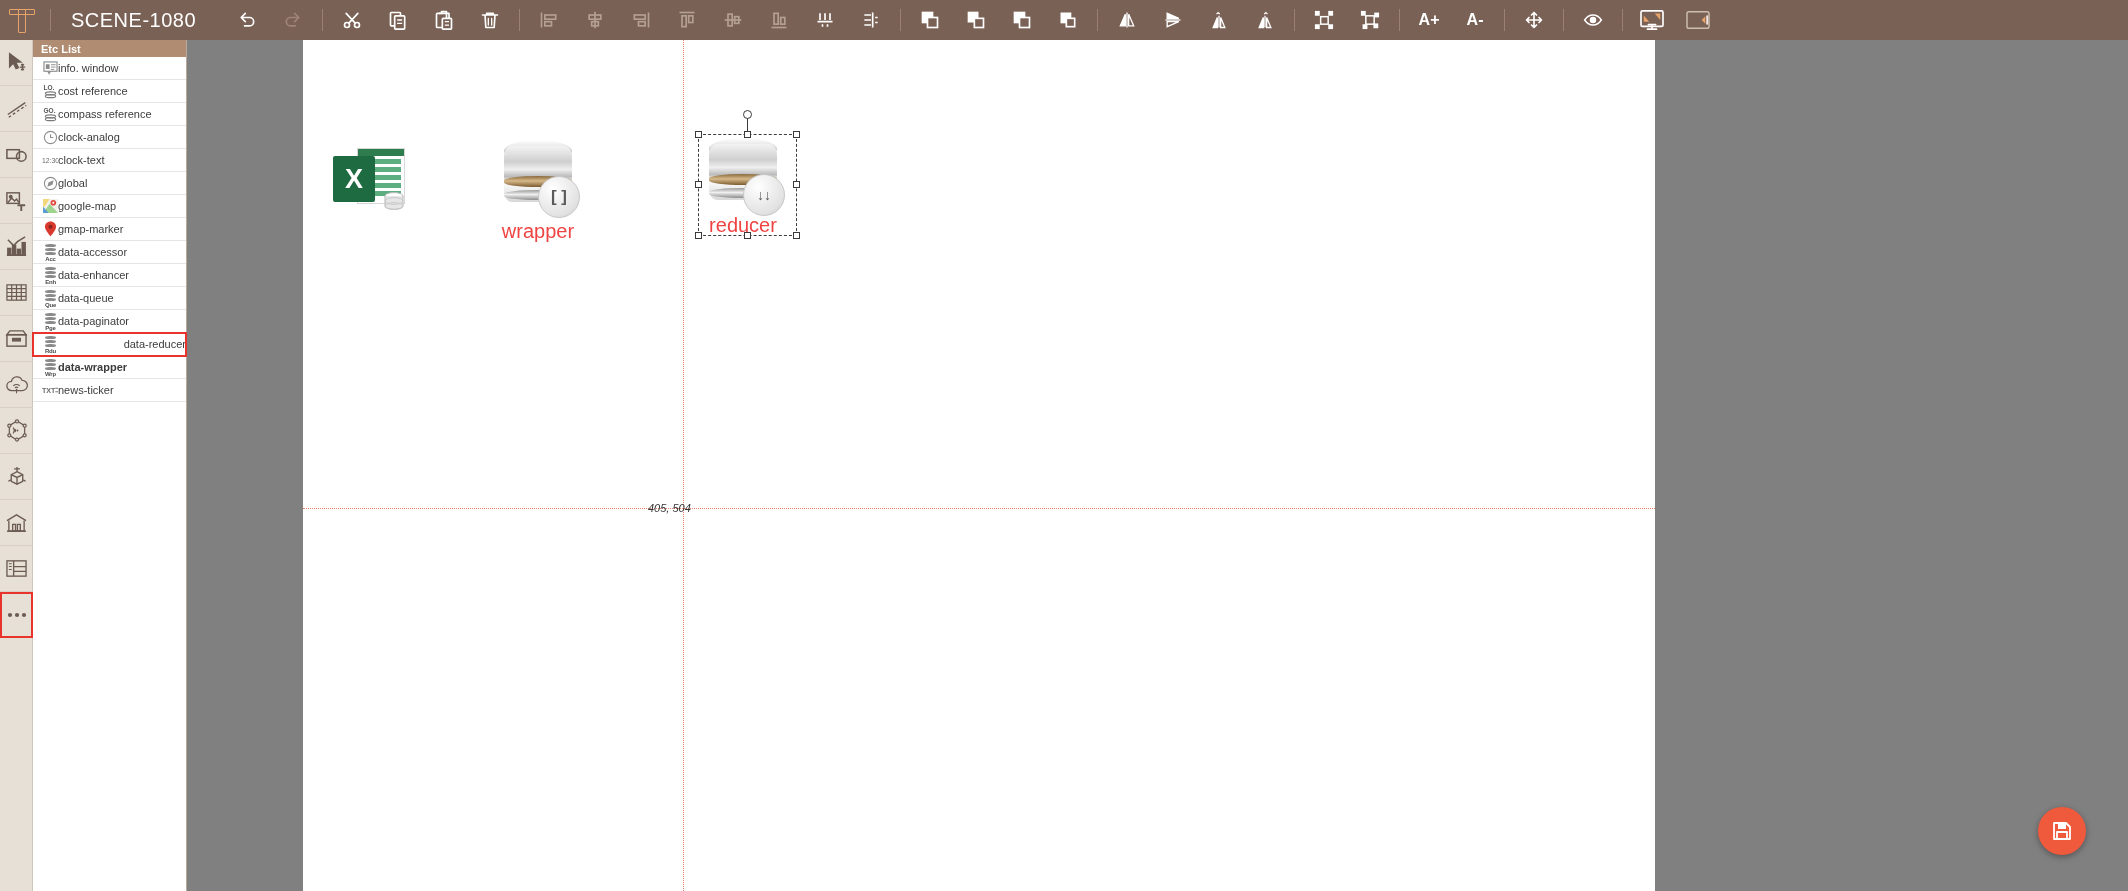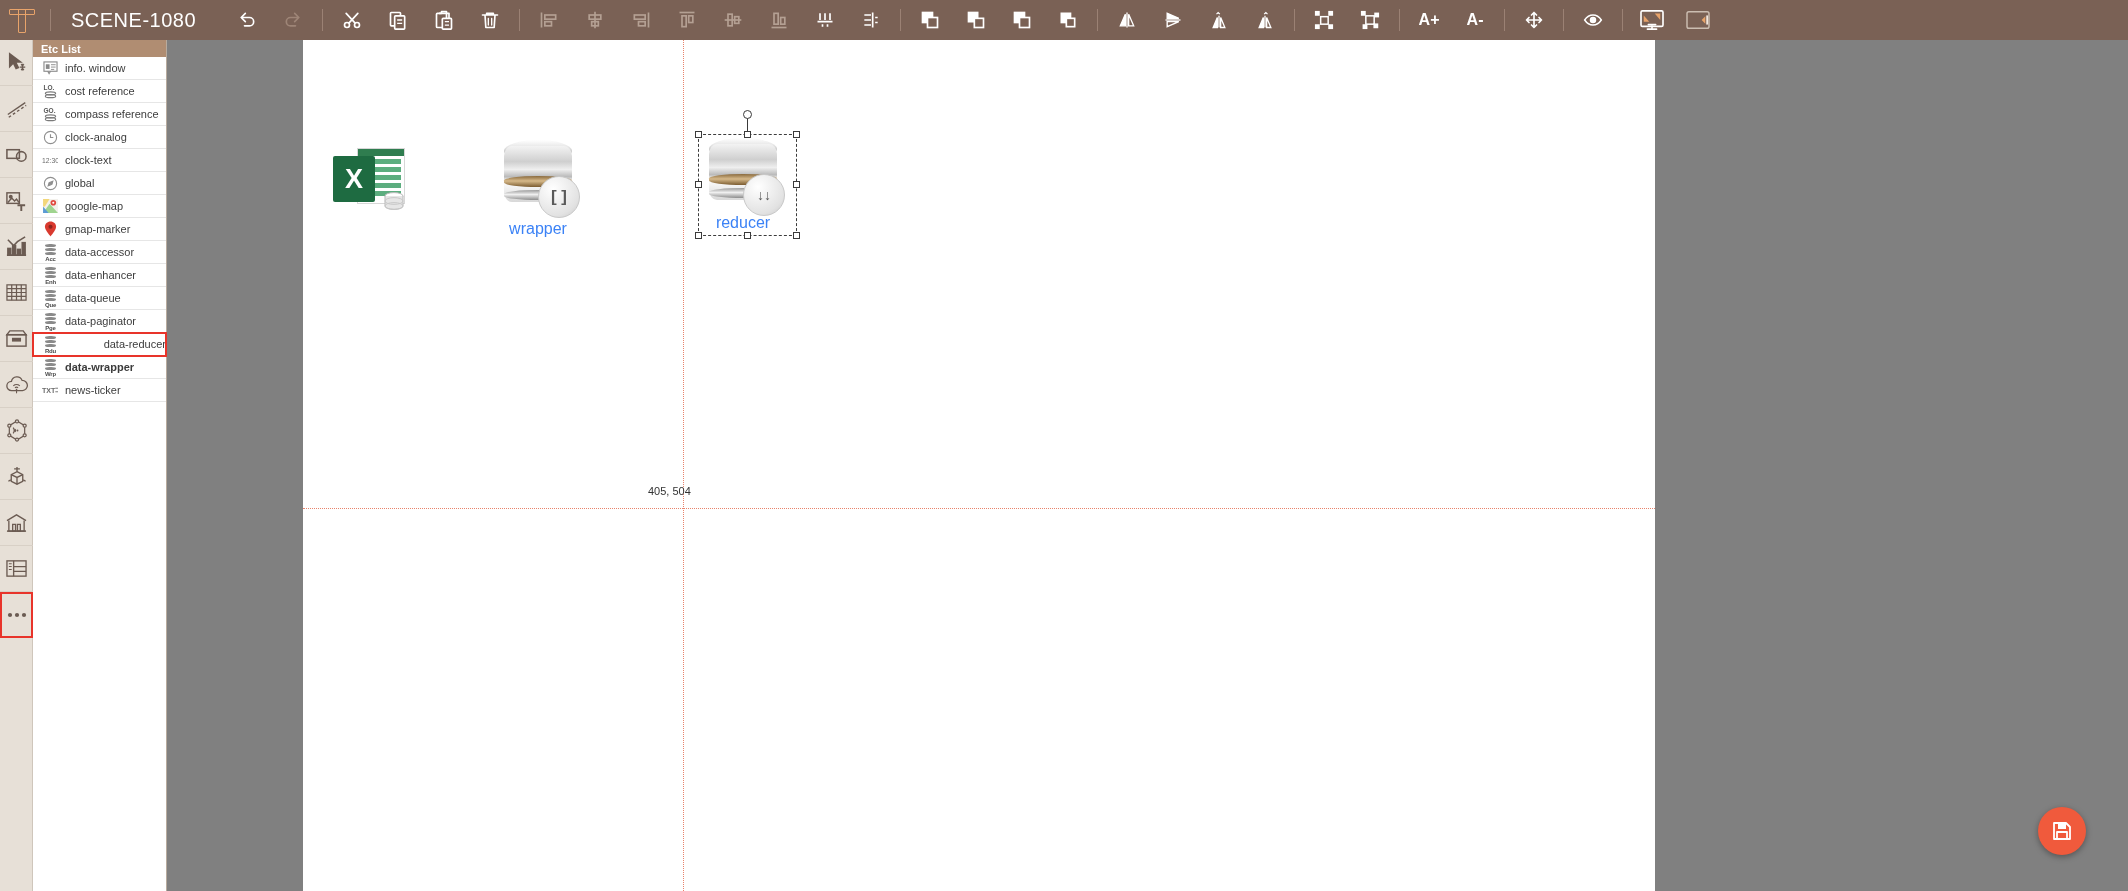--- a/index.html
+++ b/index.html
@@ -41,29 +41,29 @@
   }
   .rail-item{
     height:46px;width:33px;display:flex;align-items:center;justify-content:center;
     border-bottom:1px solid #d8d0c6;box-sizing:border-box;color:#6b5b52;position:relative;
   }
   .rail-item.active-red{outline:2px solid #e8342a;outline-offset:-2px;}
   .rail-item svg{display:block;}
 
   
   .panel{
-    position:absolute;left:33px;top:40px;width:134px;height:851px;
+    position:absolute;left:33px;top:40px;width:154px;height:851px;
     background:#ffffff;border-right:1px solid #b8ab9e;box-sizing:border-box;
   }
   .panel-header{
     height:17px;background:#b08d72;color:#ffffff;font-size:11px;font-weight:bold;
     display:flex;align-items:center;padding-left:8px;box-sizing:border-box;
   }
   .list-row{
-    height:23px;display:flex;align-items:center;gap:7px;padding-left:9px;
+    height:23px;display:flex;align-items:center;padding-left:9px;
     border-bottom:1px solid #e6e6e6;box-sizing:border-box;position:relative;
     font-size:11px;color:#3c3c3c;background:#fff;
   }
   .list-row.bold{font-weight:bold;}
   .list-row.sel{outline:2px solid #e8342a;outline-offset:-1px;z-index:3;justify-content:space-between;}
   .li-ico{width:16px;height:18px;flex:none;display:flex;align-items:center;justify-content:center;position:relative;color:#6e6e6e;}
   .li-ico svg{display:block;}
   .li-label{white-space:nowrap;}
   .dbic{position:relative;width:15px;height:18px;}
   .dbic .cyl{position:absolute;left:2px;width:11px;height:3px;background:#8a8a8a;border-radius:50%/60%;}
@@ -77,21 +77,21 @@
     position:absolute;left:115px;top:0px;width:1352px;height:851px;background:#ffffff;
   }
   .guide-v{position:absolute;top:0;height:851px;width:0;border-left:1px dotted #e8836c;}
   .guide-h{position:absolute;left:0;width:1352px;height:0;border-top:1px dotted #e8836c;}
 
   .coord-label{position:absolute;font-size:11px;color:#333;}
 
   
   .obj{position:absolute;}
   .obj-caption{
-    position:absolute;left:0;width:100%;text-align:center;font-size:16px;color:#3b82f6;
+    position:absolute;left:0;width:100%;text-align:center;font-size:20px;color:#ef4444;
   }
 
   
   .xls{position:relative;width:72px;height:62px;}
   .xls .sheet{
     position:absolute;left:24px;top:0;width:48px;height:56px;background:#ffffff;
     border:1px solid #d7d7d7;box-sizing:border-box;
   }
   .xls .sheet .hdr{position:absolute;left:0;top:0;right:0;height:7px;background:#2f7d4f;}
   .xls .sheet .grid{position:absolute;left:3px;top:10px;right:3px;bottom:4px;
@@ -644,21 +644,21 @@
         </div>
       </div>
   </div>
 
   <div class="canvas-wrap">
     <div class="page">
 
       <div class="guide-v" style="left:380px;"></div>
       <div class="guide-h" style="top:468px;"></div>
 
-      <div class="coord-label" style="left:345px;top:445px;">405, 504</div>
+      <div class="coord-label" style="left:345px;top:462px;font-style:italic;">405, 504</div>
 
       <div class="obj" style="left:30px;top:108px;">
         <div class="xls">
           <div class="sheet">
             <div class="hdr"></div>
               <div class="grid"></div>
           </div>
           <div class="x">X</div>
           <div class="db">
             <svg width="26" height="24" viewBox="0 0 26 24">

